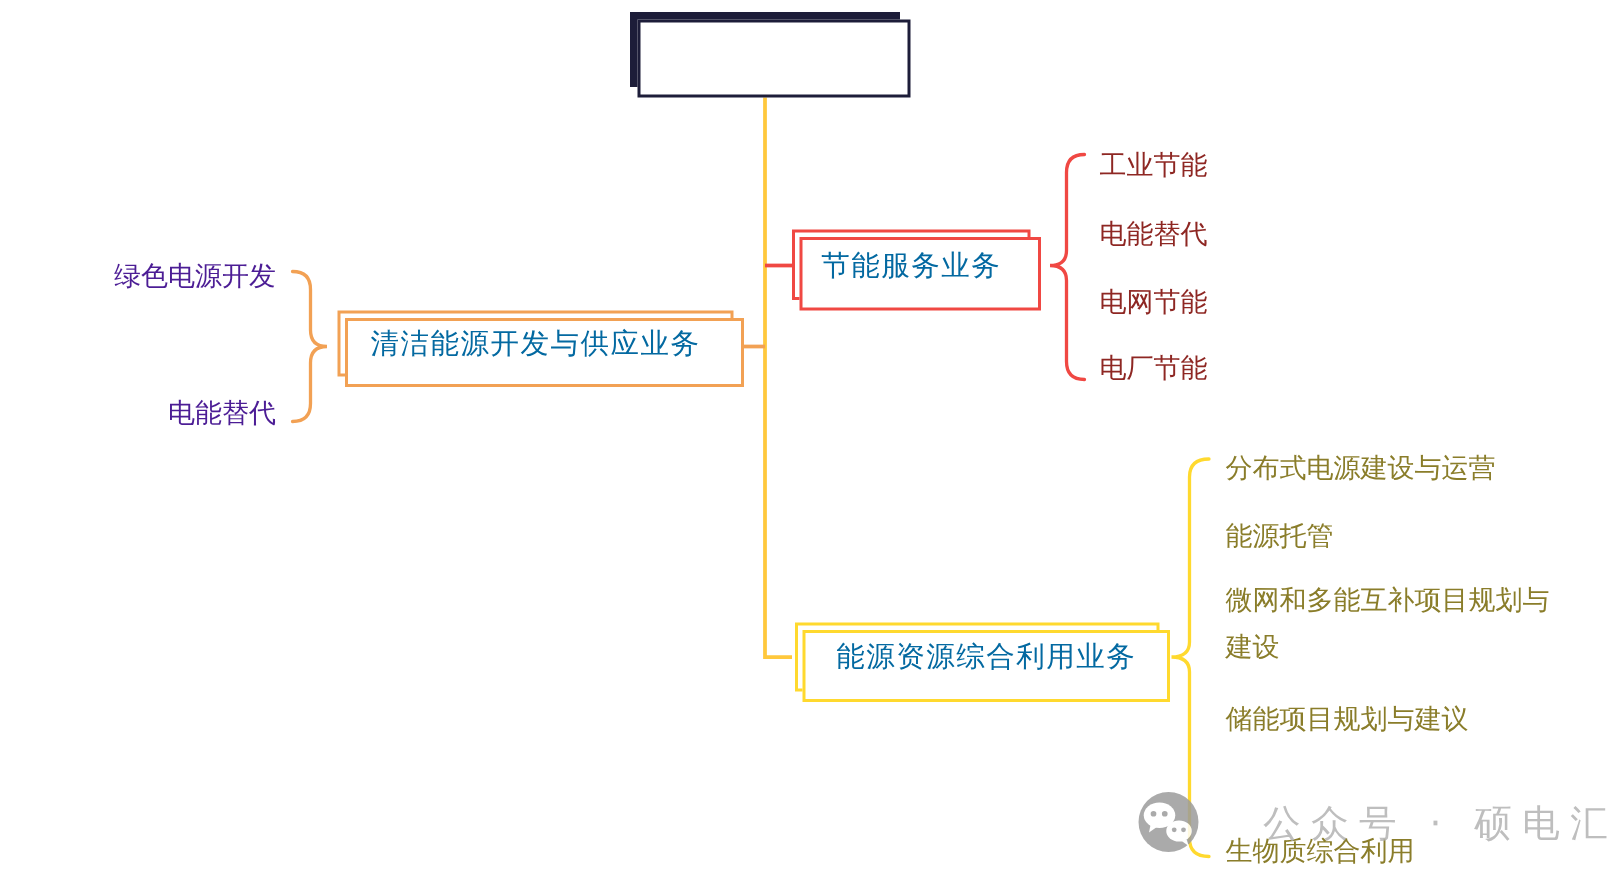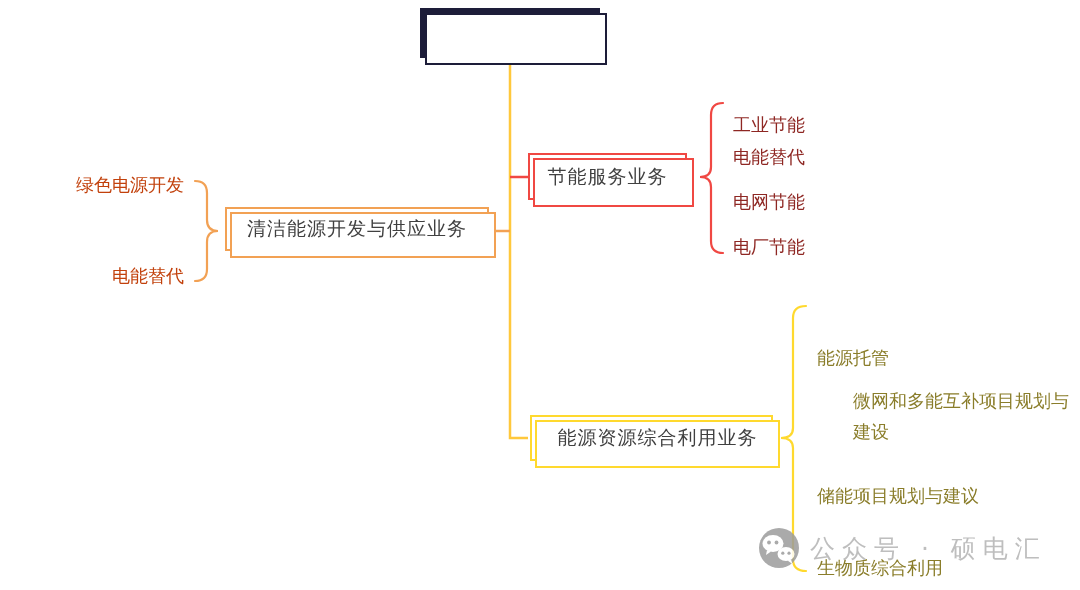--- a/index.html
+++ b/index.html
@@ -5,34 +5,34 @@
   * { margin:0; padding:0; box-sizing:border-box; }
   html,body { width:1080px; height:590px; overflow:hidden; background:#ffffff;
               font-family:"DejaVu Sans","Liberation Sans",sans-serif; }
   .canvas { position:relative; width:1080px; height:590px; background:#ffffff; }
 
   .overlay { position:absolute; left:0; top:0; width:1080px; height:590px; z-index:1; }
 
   
   .node { position:absolute; z-index:2; background:#ffffff; border:2px solid var(--c);
           display:flex; align-items:center; justify-content:center;
-          font-size:19px; color:#404040; letter-spacing:1px; white-space:nowrap; }
+          font-size:19px; color:#0369a1; letter-spacing:1px; white-space:nowrap; }
   .node::after { content:''; position:absolute; left:3px; top:3px; right:-9px; bottom:-9px;
                  border:2px solid var(--c); background:#ffffff; z-index:-1; }
   .node.root { --c:#1d1d39; background:#1d1d39; color:#ffffff; font-weight:bold; }
 
   .leaf { position:absolute; z-index:2; font-size:18px; font-weight:500;
           height:24px; line-height:24px; white-space:nowrap; }
-  .leaf.orange { color:#c2410c; right:896px; text-align:right; }
+  .leaf.orange { color:#4c1d95; right:896px; text-align:right; }
   .leaf.red    { color:#8e2723; left:733px; }
   .leaf.yellow { color:#8a7d2a; left:817px; }
-  .leaf.wrap   { white-space:normal; width:228px; height:auto; line-height:31px;margin-left:36px; }
+  .leaf.wrap   { white-space:normal; width:228px; height:auto; line-height:31px; }
 
   .watermark { position:absolute; left:758px; top:527px; z-index:5; display:flex;
-               align-items:center; opacity:.85; }
+               align-items:center; opacity:.85;gap:32px; }
   .watermark .wm-text { color:#b3b3b3; font-size:25px; letter-spacing:7px;
                         margin-left:10px; white-space:nowrap; }
 </style>
 </head>
 <body>
 
 <div class="canvas">
 
   <svg class="overlay" viewBox="0 0 1080 590">
     <path d="M510 56 L510 438 L528 438" fill="none" stroke="#FFC83C" stroke-width="2.5"></path>
@@ -55,28 +55,29 @@
     <span>节能服务业务</span>
   </div>
 
   <div class="node" style="--c:#FFD92E; left:530px; top:415px; width:243px; height:46px;padding-left:12px;">
     <span>能源资源综合利用业务</span>
   </div>
 
   <div class="leaf orange" style="top:173px;">绿色电源开发</div>
   <div class="leaf orange" style="top:264px;">电能替代</div>
 
-  <div class="leaf red" style="top:99px;margin-top:14px;">工业节能</div>
+  <div class="leaf red" style="top:99px;">工业节能</div>
   <div class="leaf red" style="top:145px;">电能替代</div>
   <div class="leaf red" style="top:190px;">电网节能</div>
-  <div class="leaf red" style="top:235px;">电厂节能</div>
+  <div class="leaf red" style="top:235px;font-family:Liberation Mono, monospace;">电厂节能</div>
 
+  <div class="leaf yellow" style="top:301px;">分布式电源建设与运营</div>
   <div class="leaf yellow" style="top:346px;">能源托管</div>
   <div class="leaf yellow wrap" style="top:385px;">微网和多能互补项目规划与建设</div>
-  <div class="leaf yellow" style="top:468px;margin-top:16px;">储能项目规划与建议</div>
+  <div class="leaf yellow" style="top:468px;">储能项目规划与建议</div>
   <div class="leaf yellow" style="top:556px;">生物质综合利用</div>
 
   <div class="watermark">
     <svg width="42" height="42" viewBox="0 0 42 42">
       <circle cx="21" cy="21" r="20" fill="#9c9c9c"></circle>
       <ellipse cx="15" cy="16.5" rx="10.5" ry="8.5" fill="#ffffff"></ellipse>
       <path d="M9 23 L8 28 L13 24.5 Z" fill="#ffffff"></path>
       <circle cx="11" cy="15.5" r="1.9" fill="#9c9c9c"></circle>
       <circle cx="18.5" cy="15.5" r="1.9" fill="#9c9c9c"></circle>
       <ellipse cx="28" cy="27" rx="8.5" ry="7" fill="#ffffff"></ellipse>

